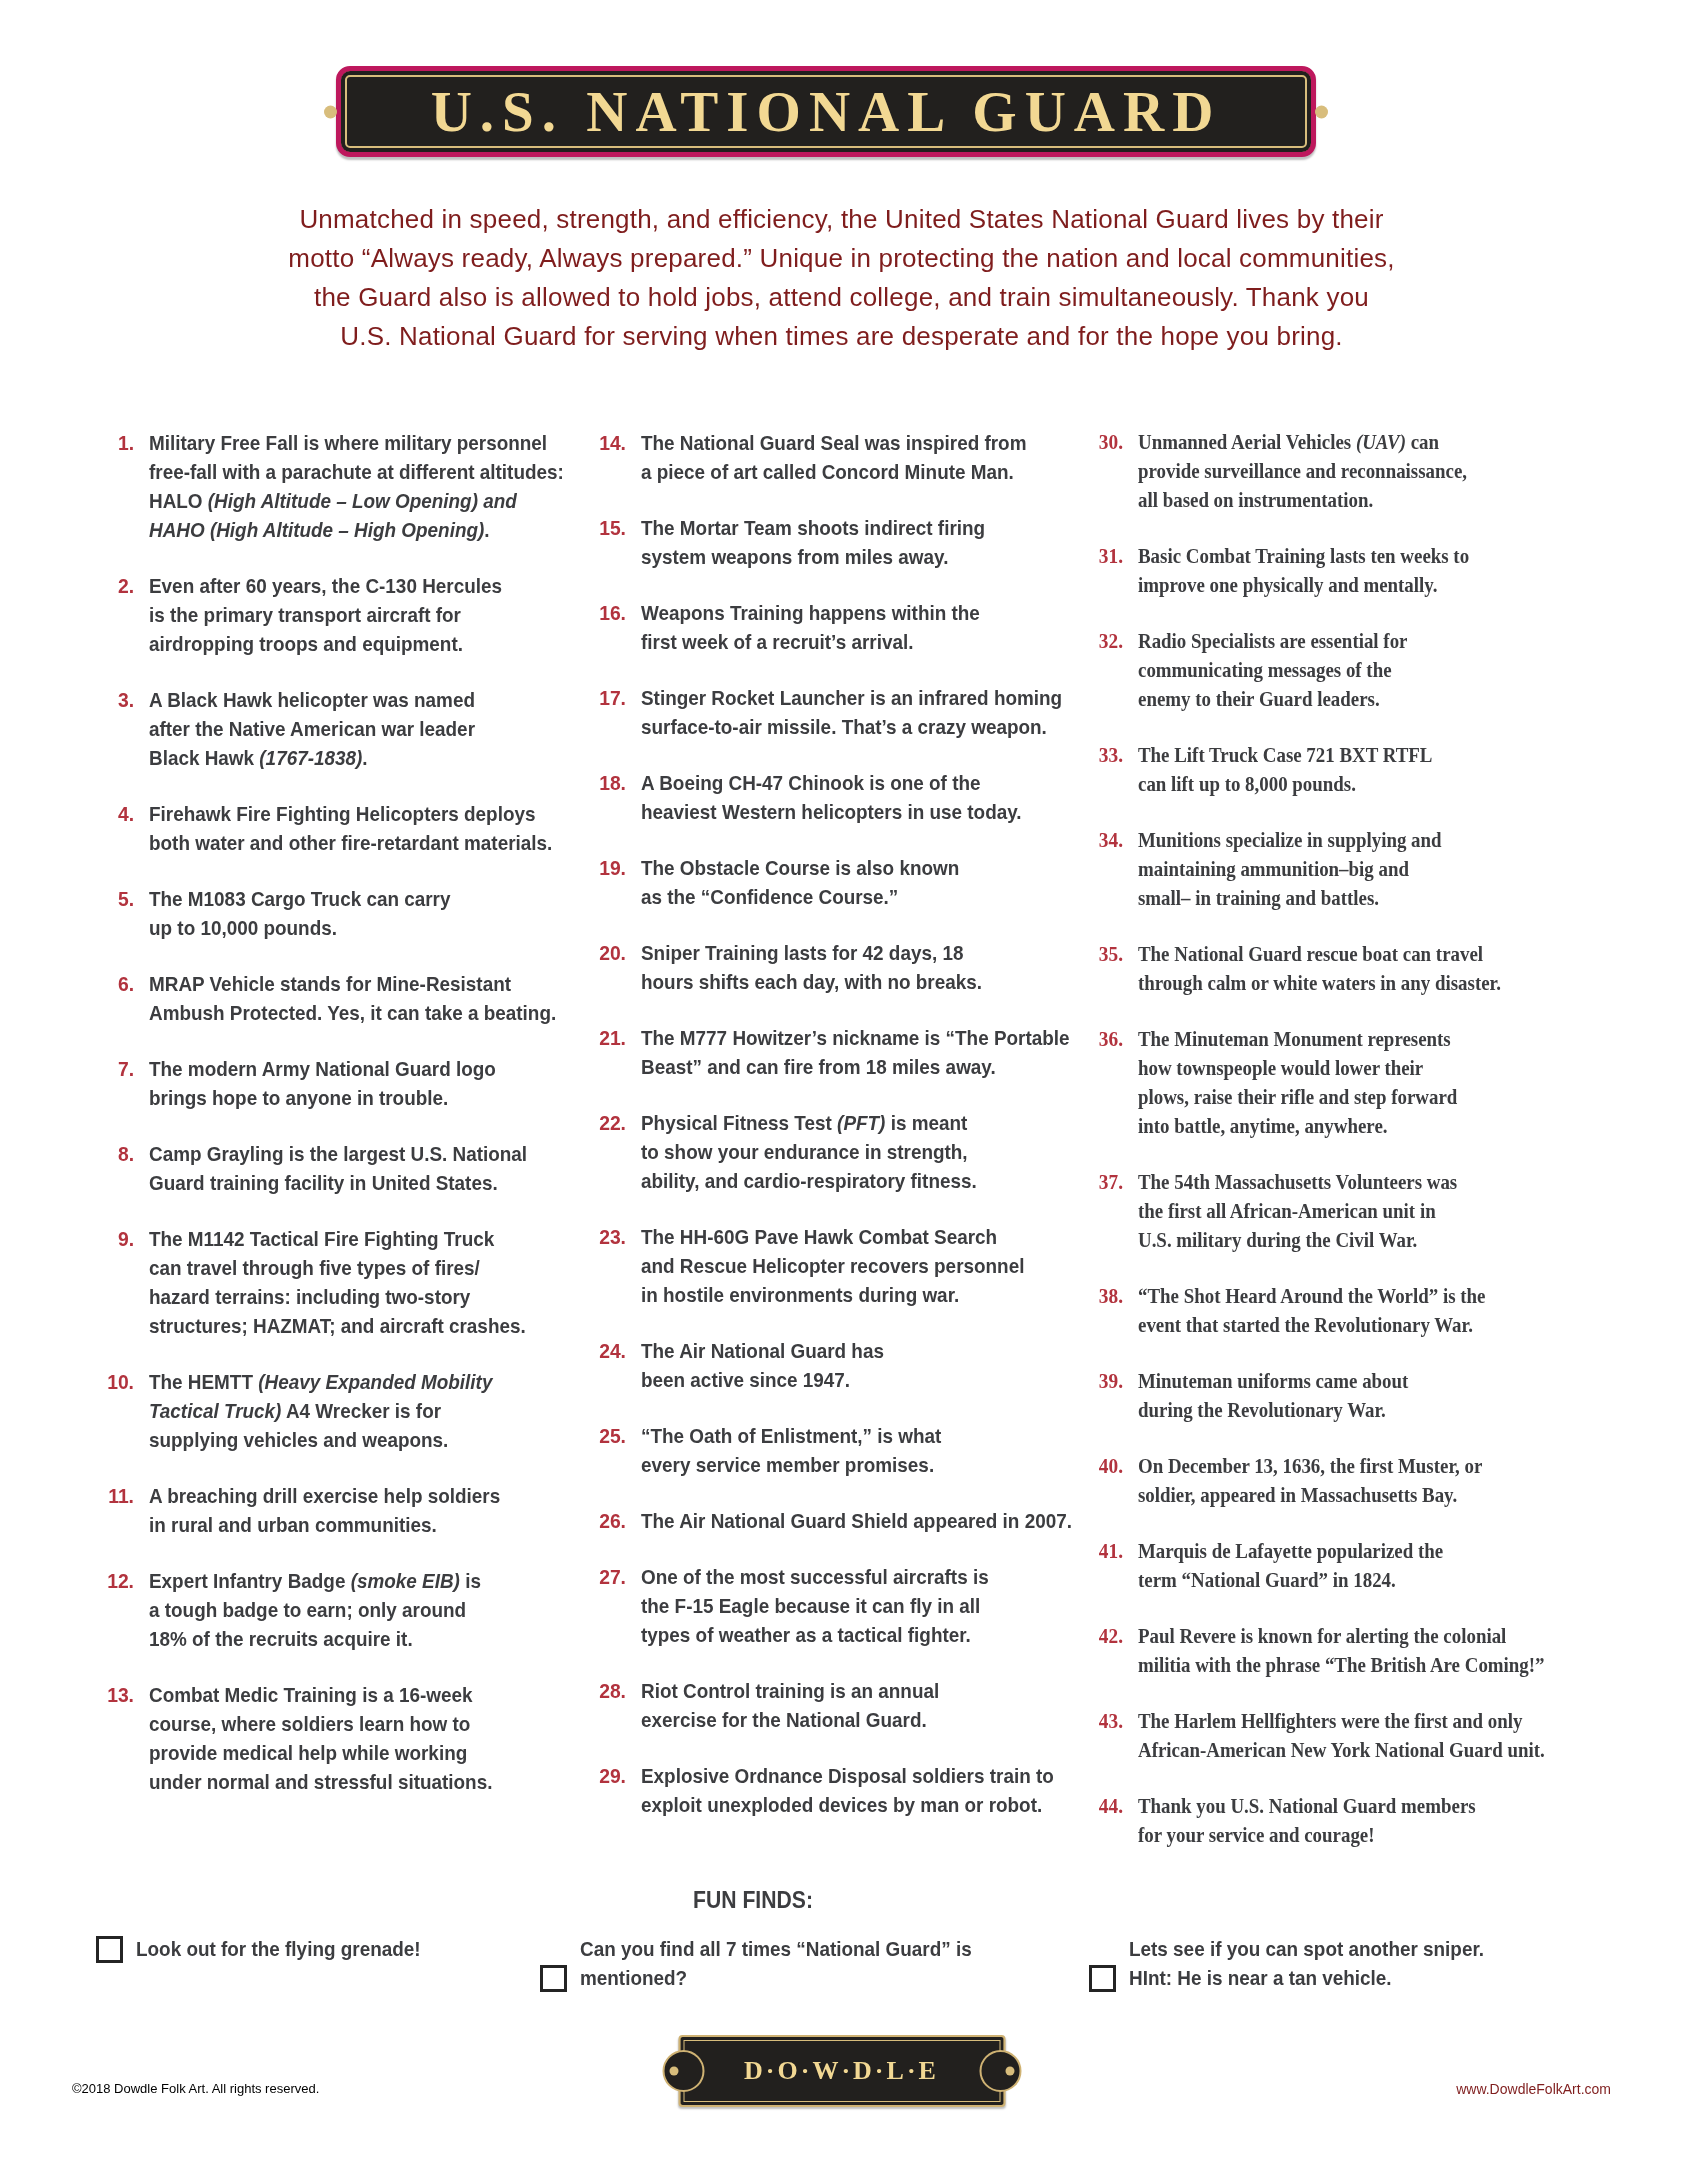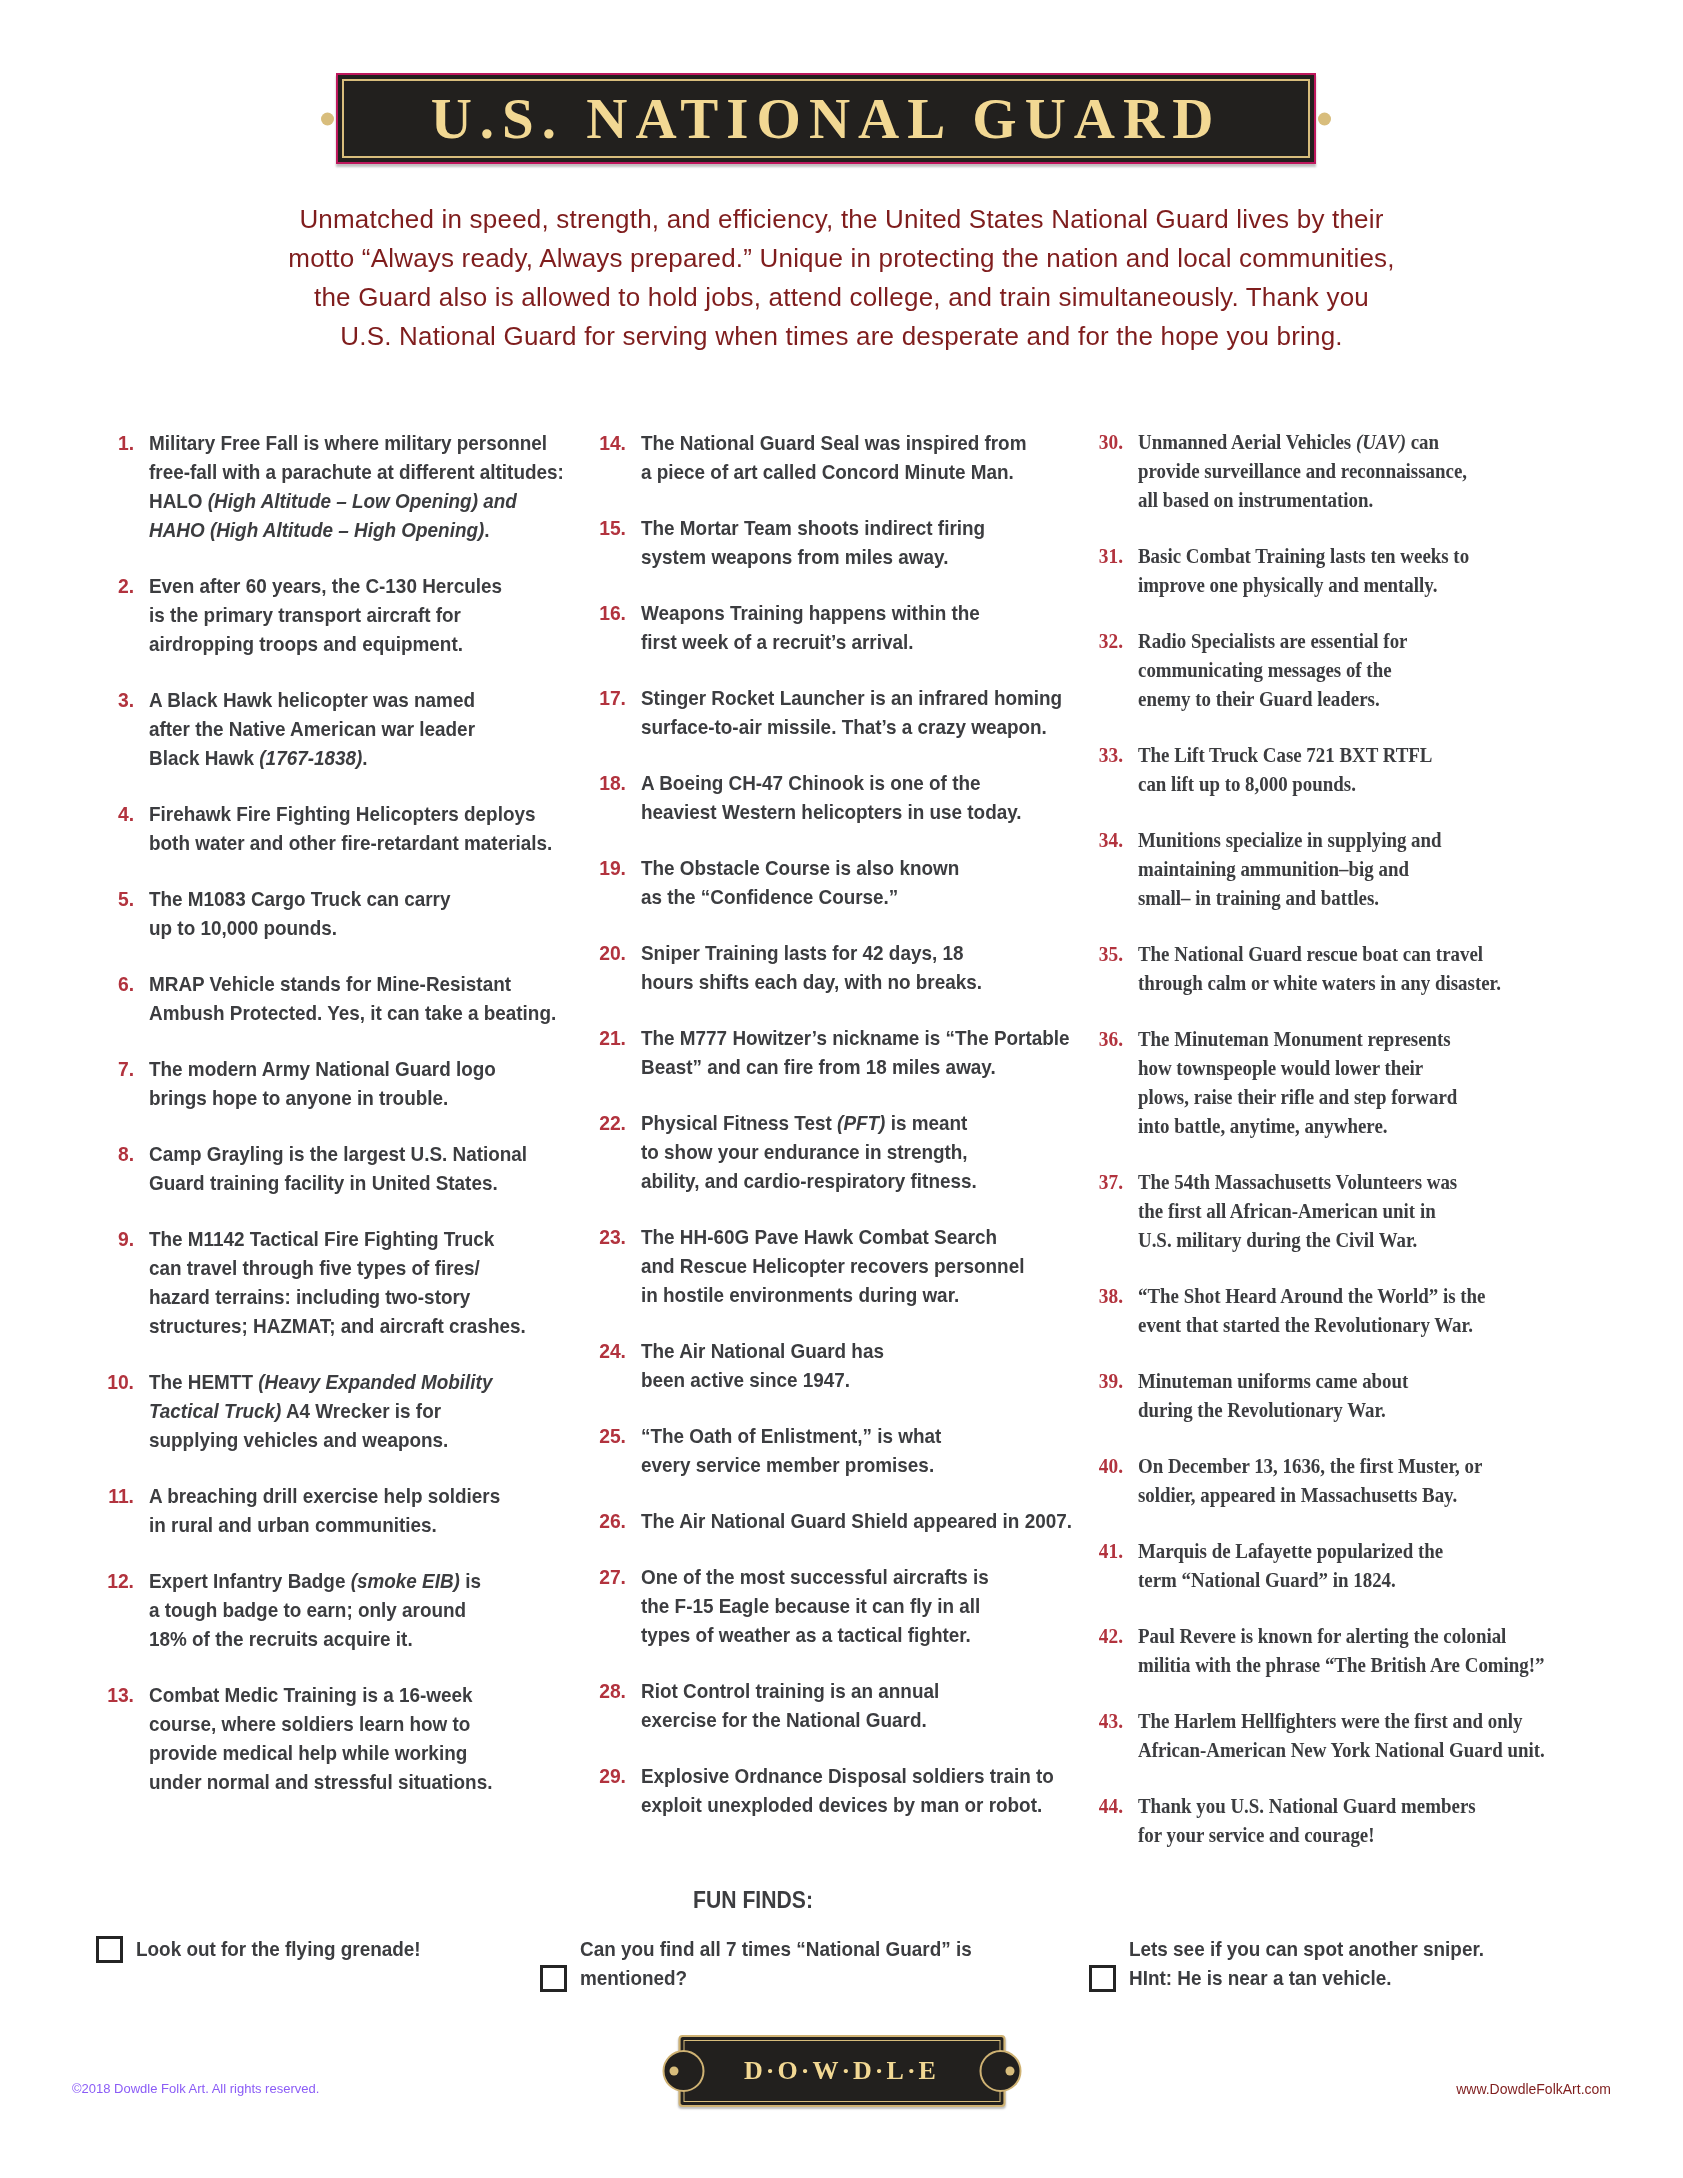--- a/index.html
+++ b/index.html
@@ -1,21 +1,21 @@
 <!DOCTYPE html>
 <html><head>
 <meta charset="utf-8">
 <style>
   * { margin:0; padding:0; box-sizing:border-box; }
   body { background:#ffffff; font-family:"Liberation Sans", sans-serif; }
   .page { position:relative; width:1683px; height:2178px; background:#ffffff; overflow:hidden; }
 
   
-  .banner { position:absolute; left:336px; top:73px; width:980px; height:91px;
-    background:#22201e; border:2px solid #be185d; border-radius:0;
+  .banner { position:absolute; left:336px; top:66px; width:980px; height:91px;
+    background:#22201e; border:5px solid #be185d; border-radius:14px;
     box-shadow: inset 0 0 0 4px #22201e, inset 0 0 0 6px #d8bd7c, 0 3px 2px rgba(0,0,0,0.25);
     display:flex; align-items:center; justify-content:center; }
   .banner::before, .banner::after { content:""; position:absolute; top:50%; width:59px; height:59px;
     border-radius:50%; background:#22201e; border:2px solid #cfb273; transform:translateY(-50%); z-index:-1; }
   .banner::before { left:-28px; }
   .banner::after  { right:-28px; }
   .banner-title { font-family:"Liberation Serif", serif; font-weight:bold; font-size:57px;
     color:#f2d893; letter-spacing:8px; white-space:nowrap; }
   .ornament { position:absolute; top:50%; width:13px; height:13px; border-radius:50%;
     background:#d8bd7c; transform:translateY(-50%); }
@@ -45,21 +45,21 @@
   .fun-item { position:absolute; top:1934px; display:flex; align-items:flex-end; }
   .fun-item.f1 { left:96px; }
   .fun-item.f2 { left:540px; }
   .fun-item.f3 { left:1089px; }
   .checkbox { width:27px; height:27px; border:3px solid #242424; background:#ffffff;
     margin-top:2px; flex:0 0 auto; }
   .fun-text { margin-left:13px; color:#3c3d40; font-weight:bold; font-size:21px; line-height:29px; }
   .fun-text .line { white-space:nowrap; transform:scaleX(0.9); transform-origin:0 0; }
 
   
-  .copyright { position:absolute; left:72px; top:2081px; font-size:13px; color:#8b5cf6; }
+  .copyright { position:absolute; left:72px; top:2081px; font-size:13px; color:#000000; }
   .website  { position:absolute; right:72px; top:2081px; font-size:14px; color:#7f1d1d; }
   .logo-plaque { position:absolute; left:50%; top:2035px; transform:translateX(-50%);
     width:327px; height:72px; background:#22201e; border:2px solid #cfb273; border-radius:4px;
     box-shadow: inset 0 0 0 3px #22201e, inset 0 0 0 4px #d8bd7c, 0 2px 2px rgba(0,0,0,0.25);
     display:flex; align-items:center; justify-content:center; }
   .logo-plaque::before, .logo-plaque::after { content:""; position:absolute; top:50%; width:38px; height:38px;
     border-radius:50%; background:#22201e; border:2px solid #cfb273; transform:translateY(-50%); z-index:-1; }
   .logo-plaque::before { left:-18px; }
   .logo-plaque::after  { right:-18px; }
   .logo-text { font-family:"Liberation Serif", serif; font-weight:bold; font-size:26px;

